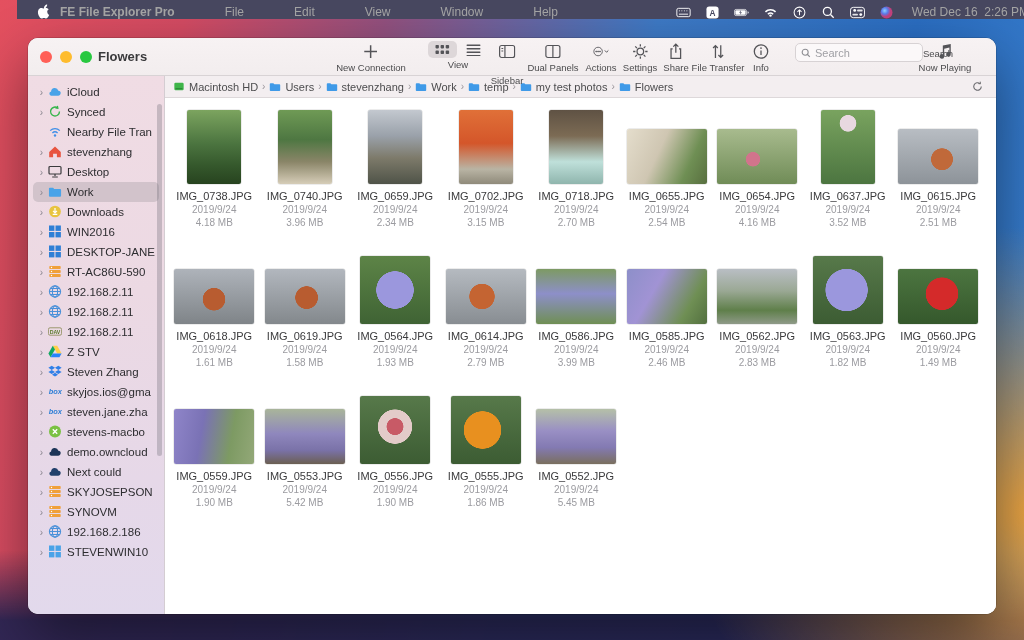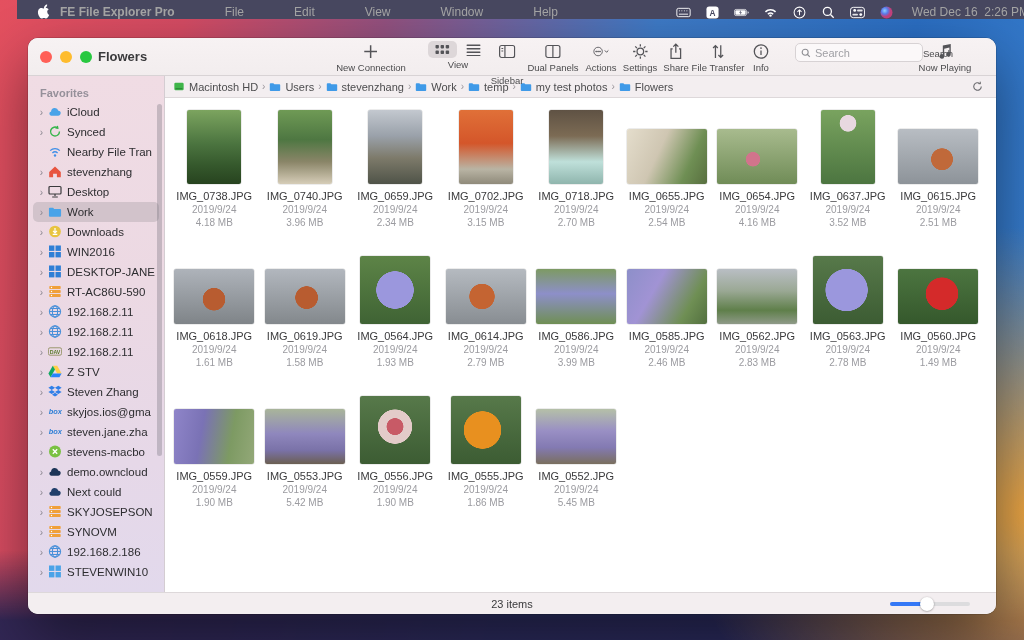--- a/index.html
+++ b/index.html
@@ -312,21 +312,20 @@
             <path d="M5 2.2l7-1.4v9.1a2 2 0 1 1-1.2-1.8V4l-4.6 1v6.9A2 2 0 1 1 5 10V2.2z"></path>
           </svg>
         </div>
       <div class="lbl">Now Playing</div>
     </div>
   </div>
 
   <div class="mid">
     <div class="sidebar">
       <div id="sidebar-content">
-          <div class="sb-header">Favorites</div>
           <div class="sb-item">
             <span class="sb-chev">›</span>
             <span class="sb-icn" style="color: rgb(74, 163, 232);">
               <svg viewBox="0 0 15 13" fill="currentColor">
                 <path d="M4.3 11h6.4a2.7 2.7 0 0 0 .4-5.4A4 4 0 0 0 3.3 6.4 2.3 2.3 0 0 0 4.3 11z"></path>
               </svg>
             </span>
             <span class="sb-label">iCloud</span>
           </div>
           <div class="sb-item">
@@ -786,21 +785,21 @@
               <div class="f-name">IMG_0562.JPG</div>
               <div class="f-date">2019/9/24</div>
               <div class="f-size">2.83 MB</div>
             </div>
             <div class="file-cell">
               <div class="thumb-wrap">
                 <div class="thumb square" style="background: radial-gradient(circle at 48% 50%, rgb(155, 151, 221) 0px, rgb(155, 151, 221) 42%, rgba(0, 0, 0, 0) 43%), linear-gradient(rgb(87, 121, 74) 0%, rgb(60, 92, 51) 100%);"></div>
               </div>
               <div class="f-name">IMG_0563.JPG</div>
               <div class="f-date">2019/9/24</div>
-              <div class="f-size">2.78 MB</div>
+              <div class="f-size">1.82 MB</div>
             </div>
             <div class="file-cell">
               <div class="thumb-wrap">
                 <div class="thumb landscape" style="background: radial-gradient(circle at 55% 45%, rgb(212, 42, 42) 0px, rgb(212, 42, 42) 30%, rgba(0, 0, 0, 0) 31%), linear-gradient(rgb(76, 117, 64) 0%, rgb(53, 88, 44) 100%);"></div>
               </div>
               <div class="f-name">IMG_0560.JPG</div>
               <div class="f-date">2019/9/24</div>
               <div class="f-size">1.49 MB</div>
             </div>
             <div class="file-cell">
@@ -841,20 +840,13 @@
               </div>
               <div class="f-name">IMG_0552.JPG</div>
               <div class="f-date">2019/9/24</div>
               <div class="f-size">5.45 MB</div>
             </div>
           </div>
       </div>
     </div>
   </div>
 
-  <div class="statusbar">
-    <span>23 items</span>
-    <div class="zoom-slider">
-      <div class="zoom-fill"></div>
-      <div class="zoom-knob"></div>
-    </div>
-  </div>
 </div>
 
 </body></html>

